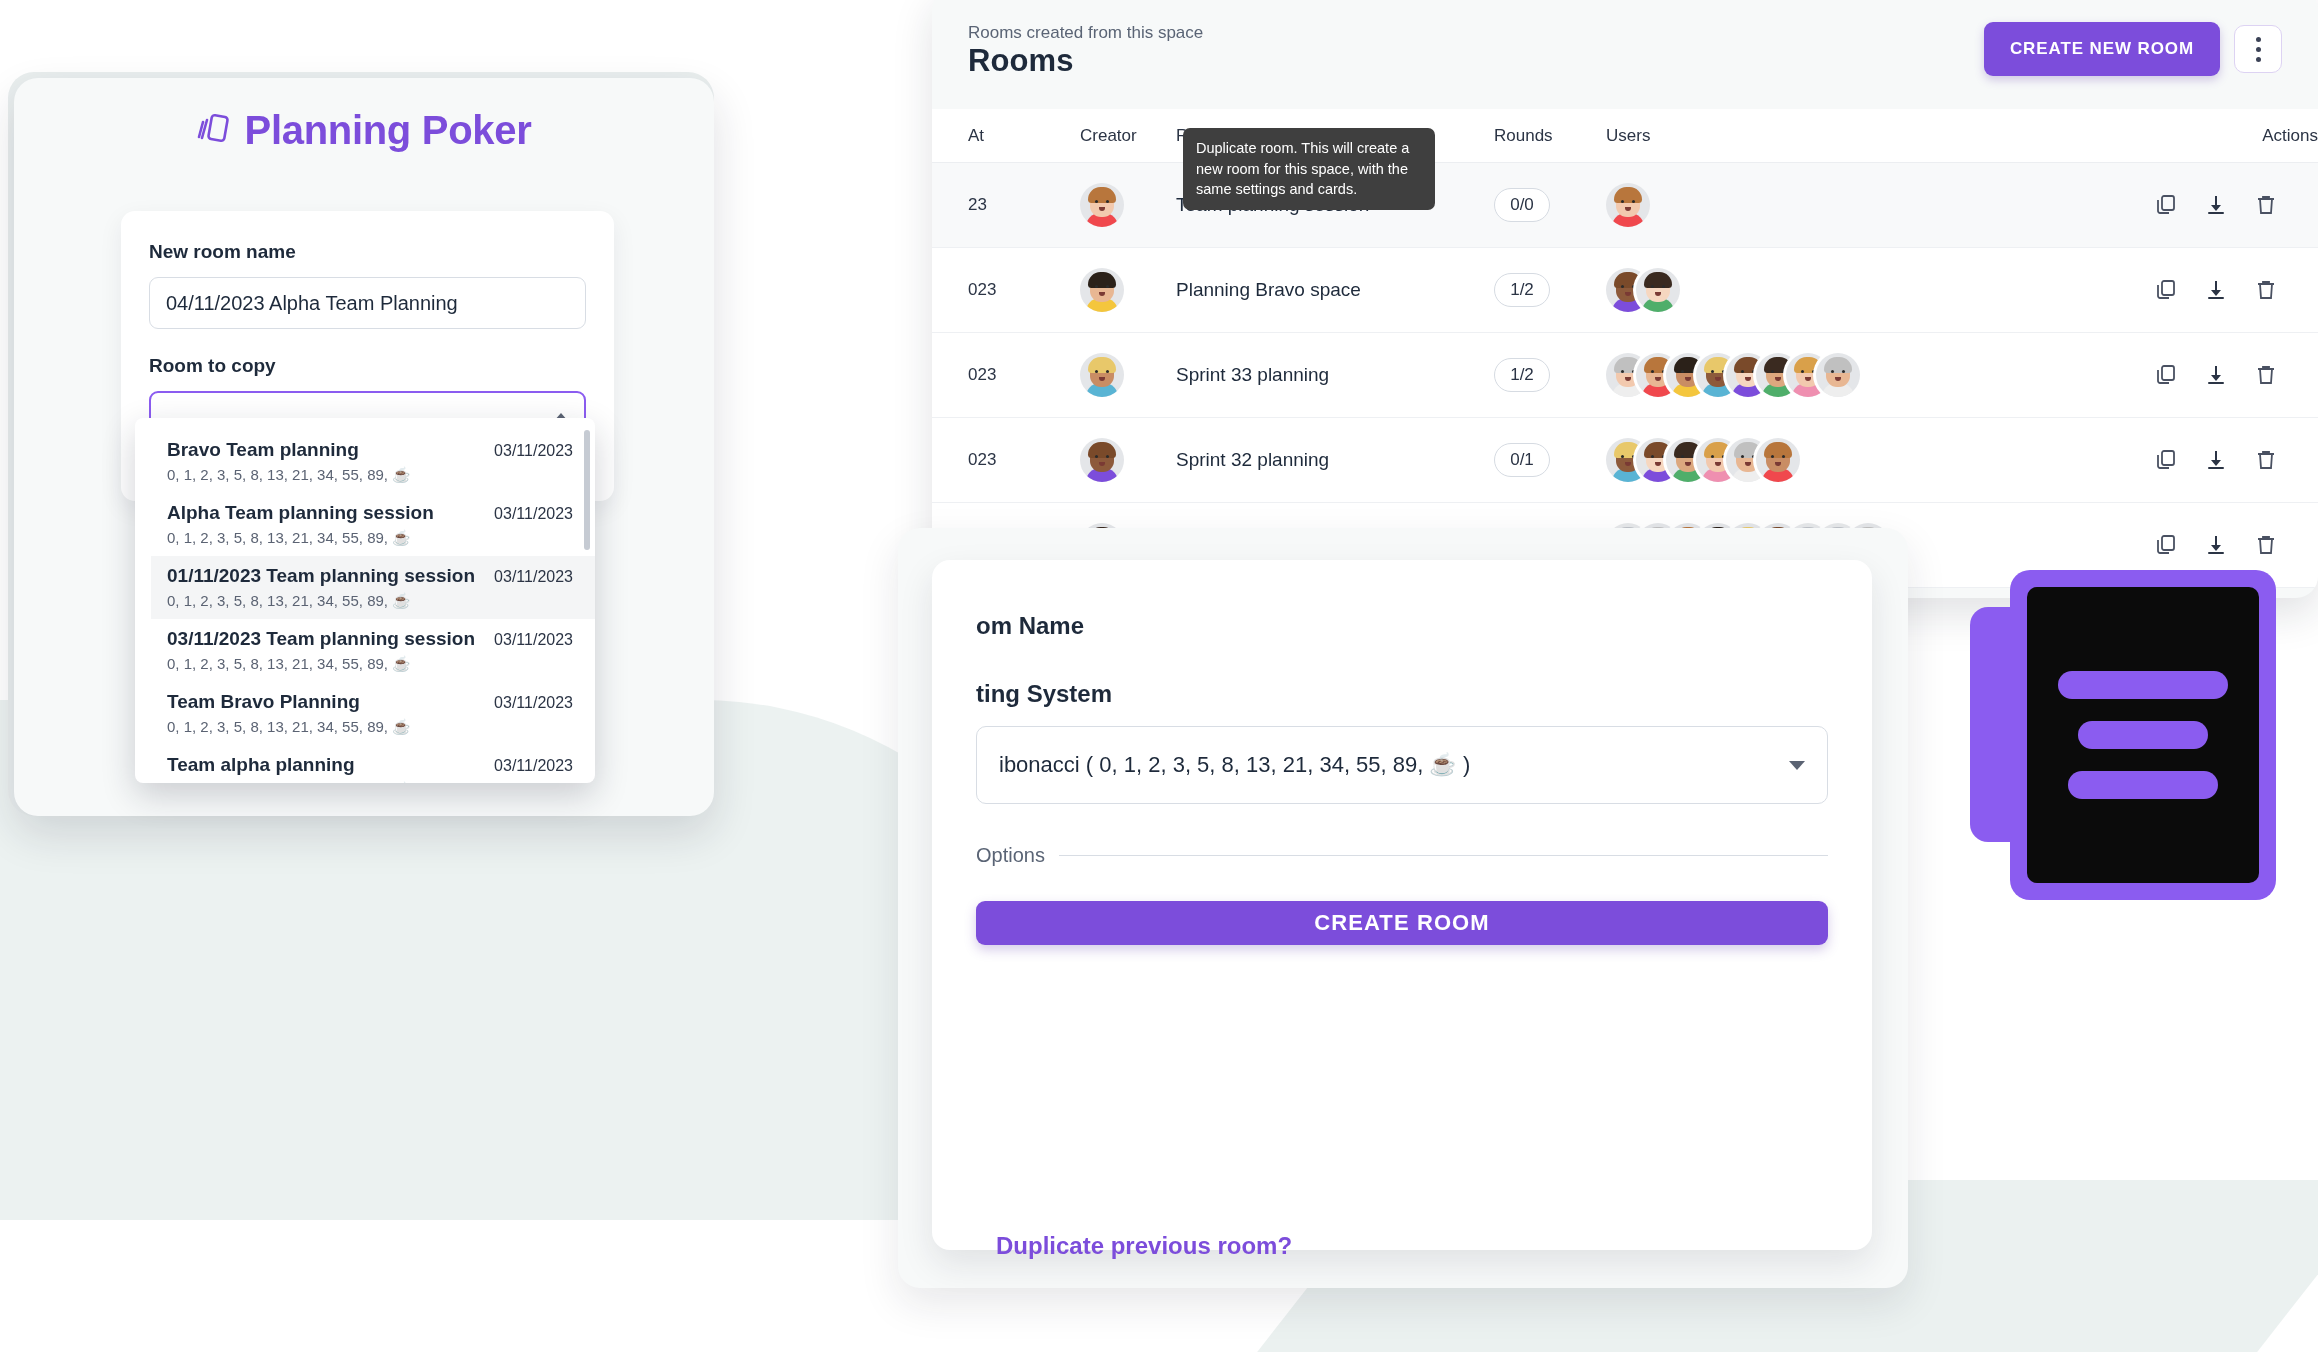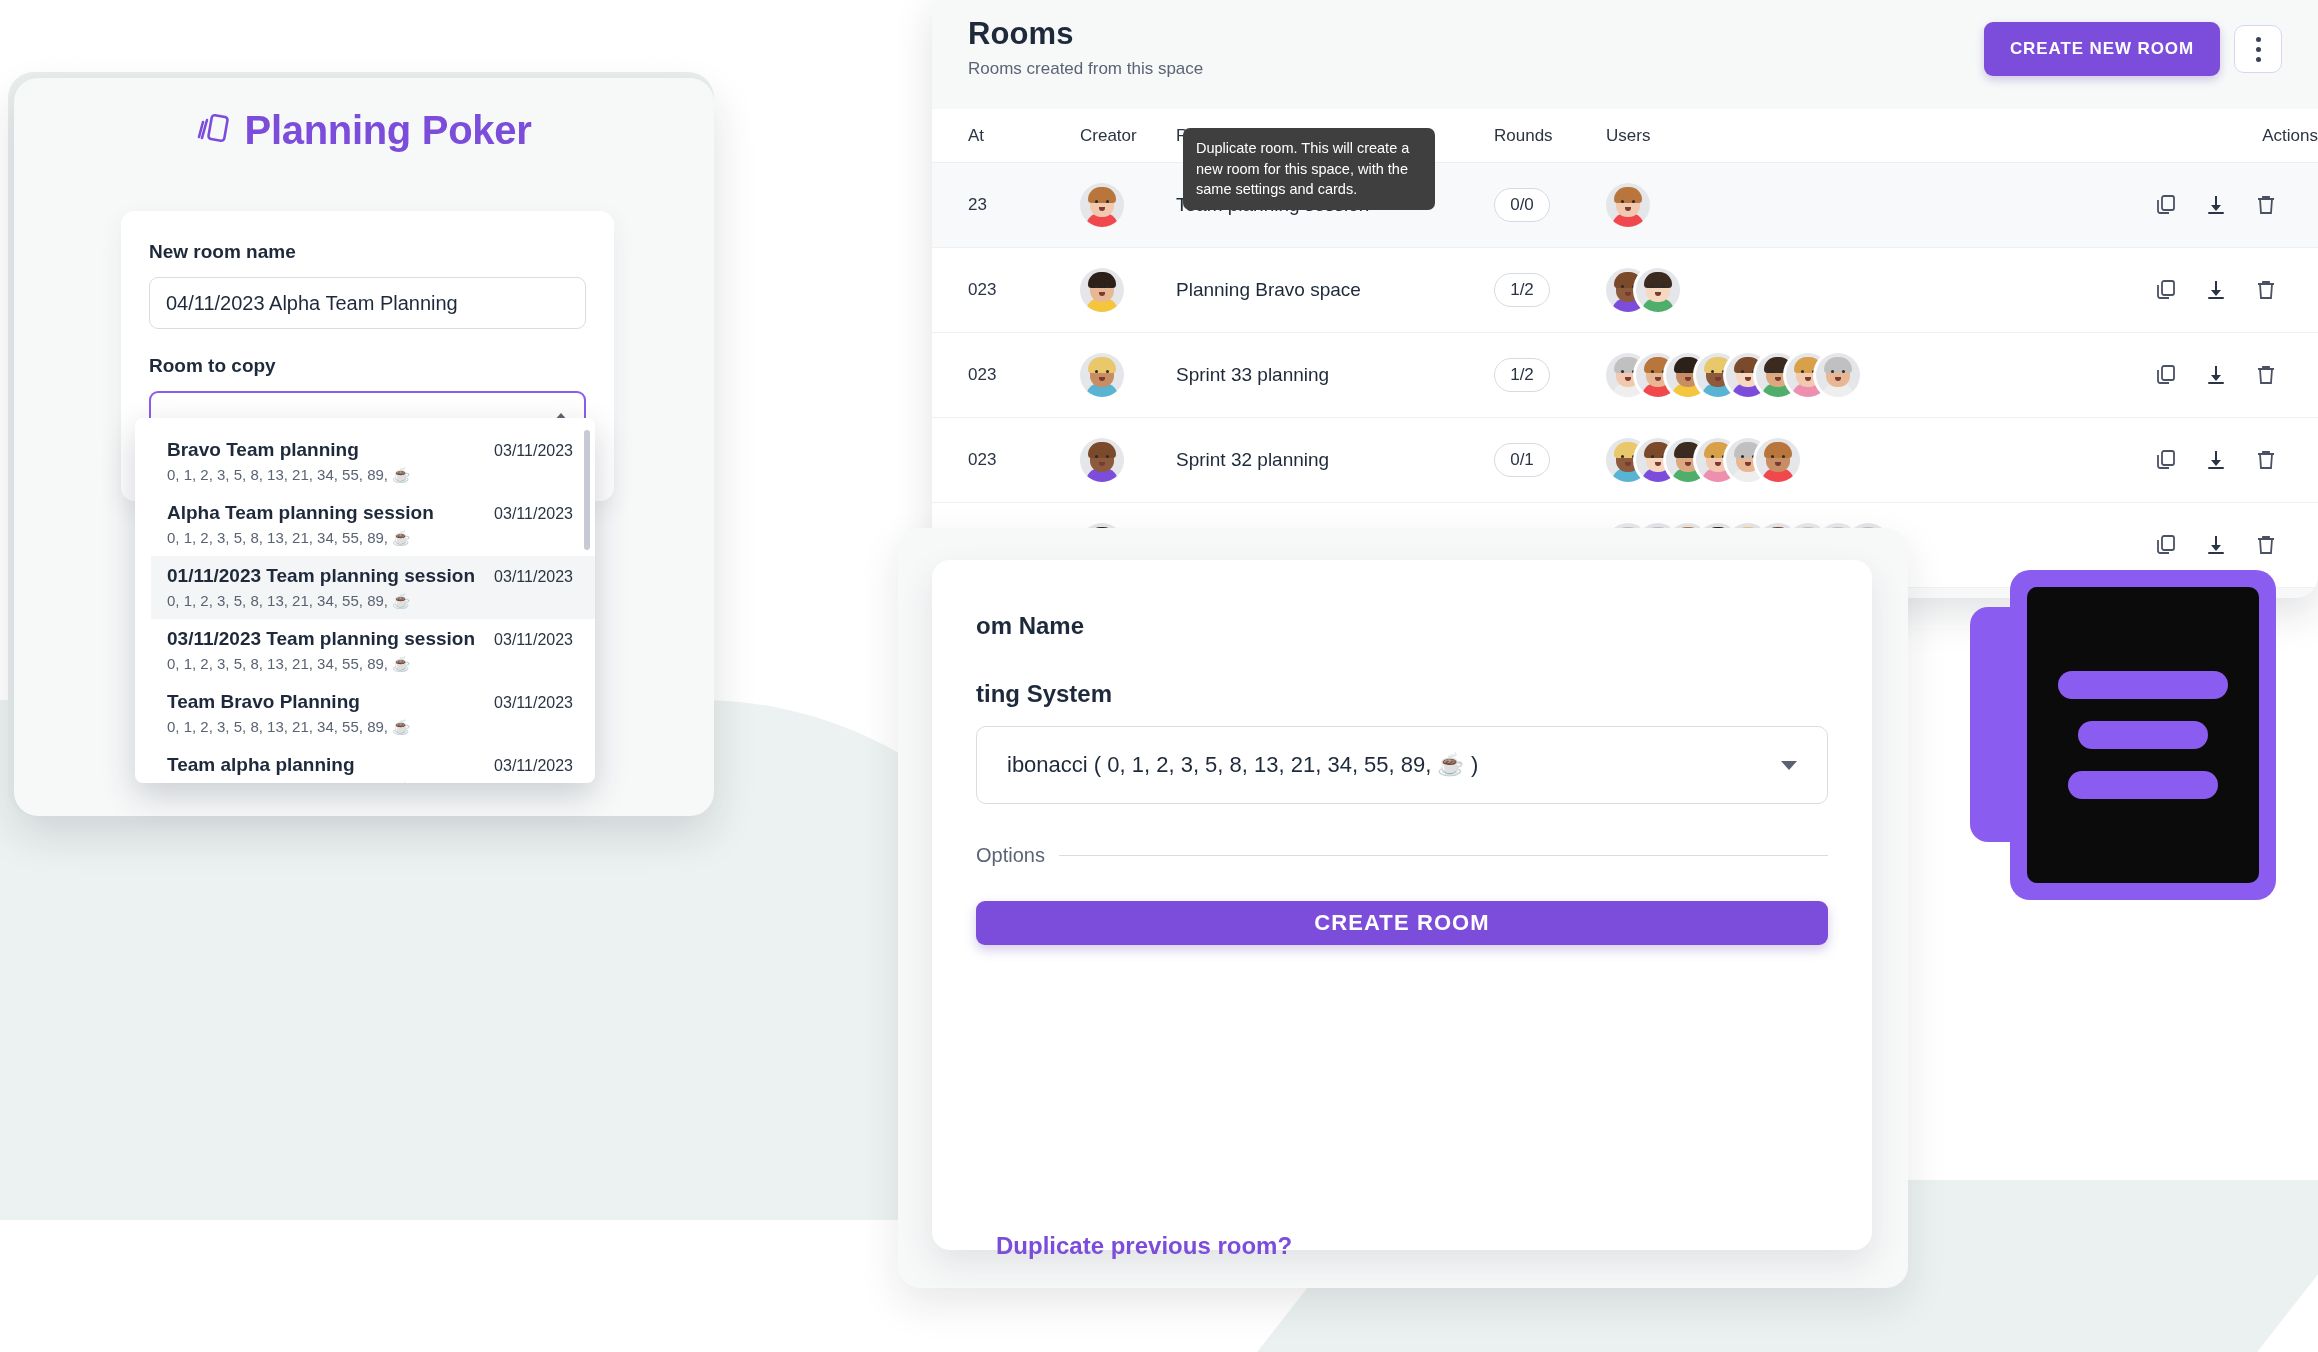--- a/index.html
+++ b/index.html
@@ -109,21 +109,21 @@
   }
   .fld-label { font-size:24px; font-weight:700; color:#1e2a3b; }
   .txt-input {
     margin-top:18px; width:100%; height:78px; border:1px solid #d8dde4;
     border-radius:10px; background:#fff; display:flex; align-items:center;
     padding:0 22px; font-size:22px; color:#9aa2ae;
   }
   .sel-input {
     margin-top:18px; width:100%; height:78px; border:1px solid #d8dde4;
     border-radius:10px; background:#fff; display:flex; align-items:center;
-    padding:0 30px; font-size:22px; color:#1e2a3b; justify-content:space-between;
+    padding:0 22px; font-size:22px; color:#1e2a3b; justify-content:space-between;
   }
   .caret-dn { width:0;height:0;border-left:8px solid transparent;border-right:8px solid transparent;border-top:9px solid #5b6373; }
   .options-row { margin-top:40px; display:flex; align-items:center; gap:14px; }
   .options-row .lbl { font-size:20px; color:#5a6475; }
   .options-row .ln { flex:1; height:1px; background:#d8dde4; }
   #create-room-btn {
     margin-top:34px; width:100%; height:44px; border:none; border-radius:9px;
     background:#7c4ddb; color:#fff; font-size:22px; font-weight:700; letter-spacing:1.1px;
     cursor:pointer; box-shadow:0 5px 12px rgba(90,50,170,.25);
     font-family:"Liberation Sans",sans-serif;
@@ -203,22 +203,22 @@
 <body>
 
 <div id="stage">
 
   <div class="blob-a"></div>
   <div class="blob-b"></div>
 
   <div id="rooms-panel">
     <div id="rooms-header">
       <div class="titles">
+        <div id="rooms-sub">Rooms created from this space</div>
         <div id="rooms-title">Rooms</div>
-        <div id="rooms-sub">Rooms created from this space</div>
       </div>
       <div class="hdr-actions">
         <button id="create-new-room-btn">CREATE NEW ROOM</button>
         <div id="kebab-btn">
             <i></i>
             <i></i>
             <i></i>
           </div>
       </div>
     </div>

